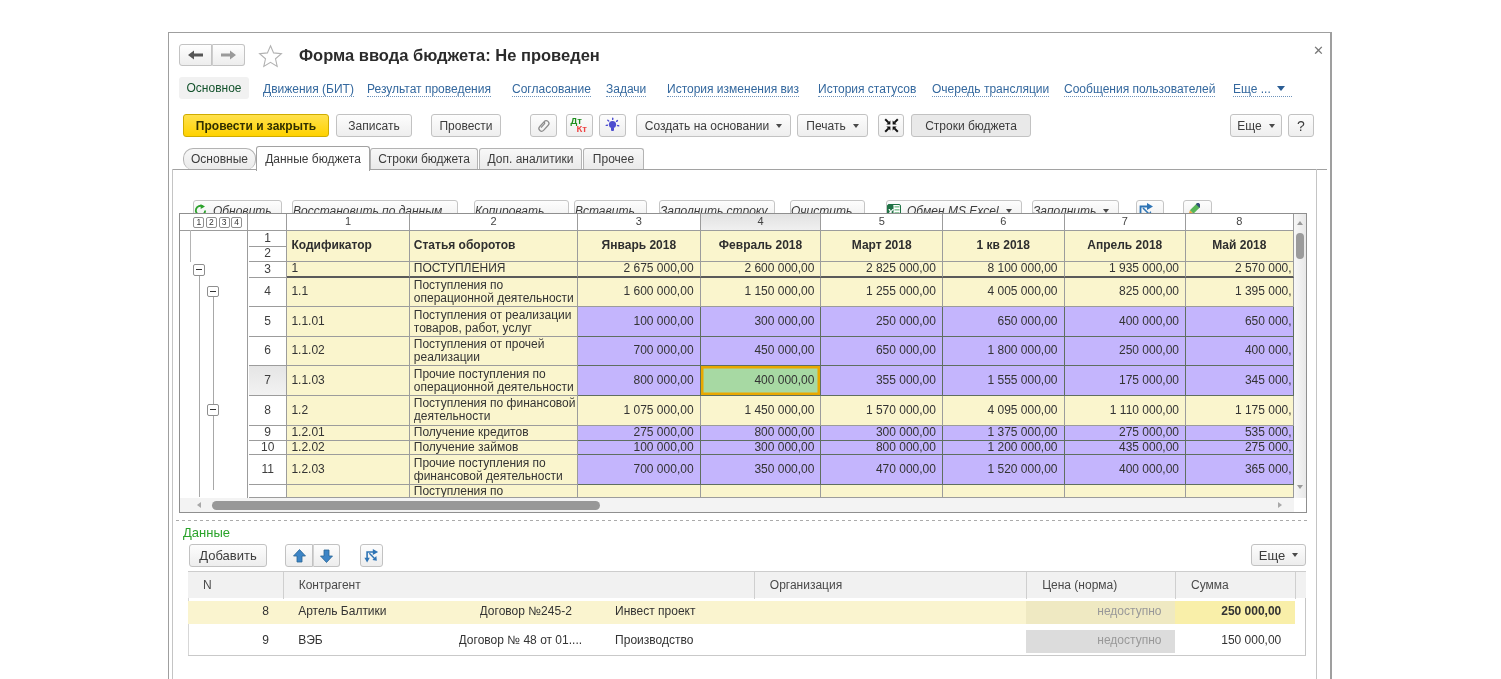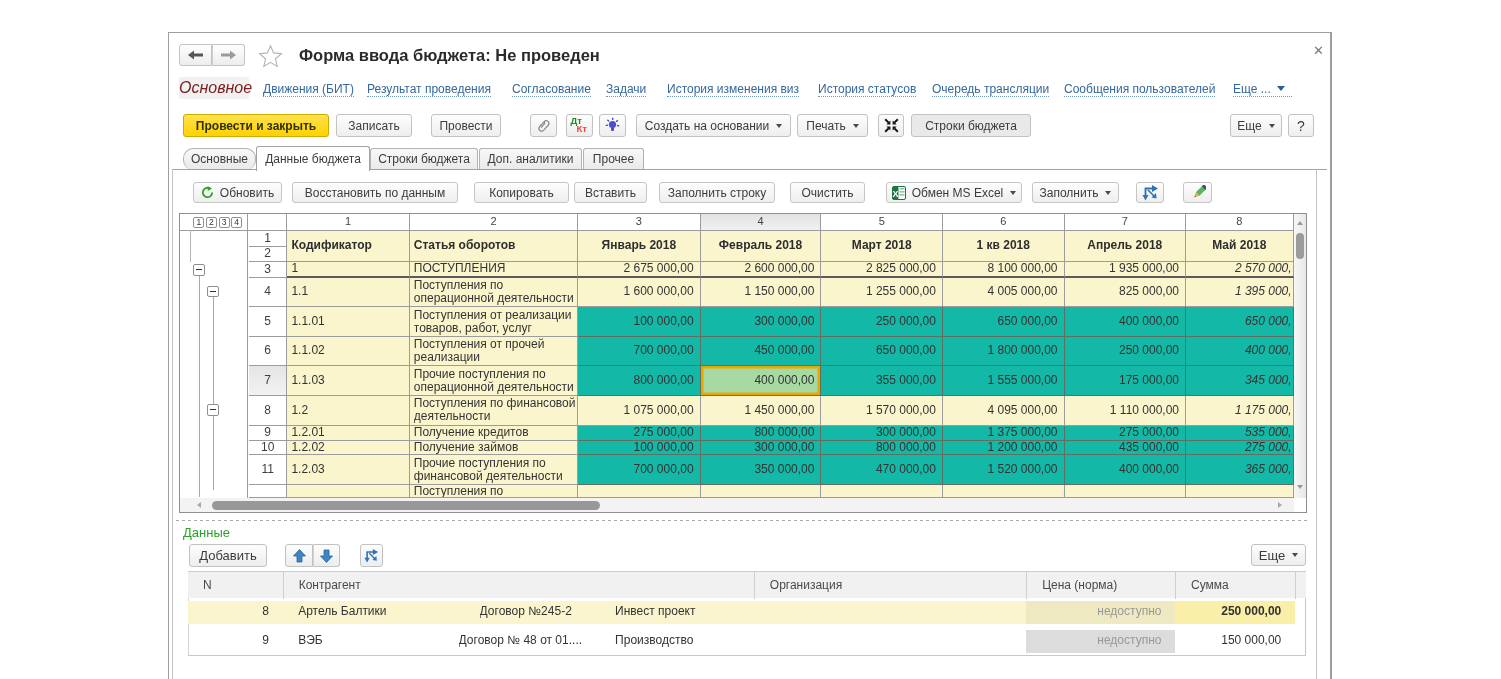--- a/index.html
+++ b/index.html
@@ -8,49 +8,49 @@
 .abs{position:absolute;box-sizing:border-box;}
 
 .navbtn{position:absolute;top:12px;height:22px;width:33px;background:linear-gradient(#fefefe,#ededed);border:1px solid #c3c3c3;box-sizing:border-box;display:flex;align-items:center;justify-content:center;}
 .navbtn.b1{left:11px;border-radius:3px 0 0 3px;}
 .navbtn.b2{left:44px;border-radius:0 3px 3px 0;border-left:1px solid #cdcdcd;}
 
 #title{position:absolute;left:131px;top:14px;font-size:16.5px;font-weight:bold;color:#2b2b2b;white-space:nowrap;}
 #closex{position:absolute;left:1145px;top:11px;font-size:13px;color:#777;}
 
 .link{position:absolute;top:50px;font-size:12px;color:#34689e;text-decoration:none;border-bottom:1px dotted #6e93bb;white-space:nowrap;height:14px;line-height:14px;}
-#chip{position:absolute;left:11px;top:45px;width:70px;height:22px;background:#f1f1f1;border-radius:3px;font-size:16px;color:#7f1d1d;text-align:center;line-height:22px;font-style:italic;}
+#chip{position:absolute;left:11px;top:45px;width:70px;height:22px;background:#f1f1f1;border-radius:3px;font-size:12px;color:#14532d;text-align:center;line-height:22px;}
 
 .btn{position:absolute;top:82px;height:23px;background:linear-gradient(#fdfdfd,#eeeeee);border:1px solid #c2c2c2;border-radius:3px;box-sizing:border-box;font-size:12px;color:#3c3c3c;display:flex;align-items:center;justify-content:center;white-space:nowrap;}
-.btn2{position:absolute;top:150px;height:21px;background:linear-gradient(#fdfdfd,#eeeeee);border:1px solid #c5c5c5;border-radius:3px;box-sizing:border-box;font-size:12px;color:#3c3c3c;display:flex;align-items:center;justify-content:center;white-space:nowrap;}
+.btn2{position:absolute;top:168px;height:21px;background:linear-gradient(#fdfdfd,#eeeeee);border:1px solid #c5c5c5;border-radius:3px;box-sizing:border-box;font-size:12px;color:#3c3c3c;display:flex;align-items:center;justify-content:flex-start;white-space:nowrap;font-style:italic;}
 .caret{display:inline-block;width:0;height:0;border-left:3.5px solid transparent;border-right:3.5px solid transparent;border-top:4px solid #4a4a4a;margin-left:7px;}
 
 .tab{position:absolute;top:116px;height:22px;background:linear-gradient(#f8f8f8,#e9e9e9);border:1px solid #b3b3b3;border-bottom:none;border-radius:3px 3px 0 0;box-sizing:border-box;font-size:12px;color:#3c3c3c;text-align:center;line-height:21px;}
 .tab.active{top:114px;height:25px;background:#fff;border-color:#a2a2a2;z-index:5;line-height:24px;}
 #tabline{position:absolute;left:4px;top:137px;width:1155px;height:1px;background:#a2a2a2;}
 .pborder{position:absolute;top:137px;bottom:0;width:1px;background:#c4c4c4;}
 
 #grid{position:absolute;left:11px;top:181px;width:1128px;height:300px;border:1px solid #8f8f8f;background:#fff;box-sizing:border-box;}
 table.sheet{border-collapse:separate;border-spacing:0;table-layout:fixed;width:1044.6px;position:absolute;left:69px;top:0;}
 table.sheet td{box-sizing:border-box;border-right:1px solid #9c9c9c;border-bottom:1px solid #9c9c9c;padding:0 4px;font-size:12px;color:#333;overflow:hidden;vertical-align:middle;line-height:13.5px;}
 table.sheet td.num{text-align:center;color:#3e3e3e;padding:0;}
 table.sheet td.val{text-align:right;padding:0 6px 0 2px;white-space:nowrap;}
 table.sheet td.y{background:#faf5cd;}
-table.sheet td.g{background:#14b8a6;border-right-color:#5f6f60;border-bottom-color:#5f6f60;}
+table.sheet td.g{background:#c4b5fd;border-right-color:#5f6f60;border-bottom-color:#5f6f60;}
 table.sheet td.hd{background:#faf5cd;font-weight:bold;color:#2e2e2e;}
 table.sheet td.c{text-align:center;padding:0;}
 table.sheet td.t{vertical-align:top;}
 table.sheet td.dk{border-bottom:2px solid #5a5a5a;}
 table.sheet td.sel{background:#a7d9a3;box-shadow:inset 0 0 0 2.5px #e9a800;}
 table.sheet tr.cn td.selh{background:linear-gradient(#e2e2e2,#f0f0f0);}
 table.sheet td.seln{background:linear-gradient(#e5e5e5,#f2f2f2);}
 table.sheet tr.cn td{text-align:center;color:#444;font-size:11px;background:#fff;}
 table.sheet td.s2{padding:0 1px 0 4px;}
 .st{height:28px;overflow:hidden;display:flex;align-items:center;line-height:13px;width:162px;}
-table.sheet td.clip{padding:0 1px 0 0;text-align:right;font-style:italic;}
+table.sheet td.clip{padding:0 1px 0 0;text-align:right;}
 .gb{width:11px;height:11px;border:1px solid #909090;border-radius:2px;font-size:8.5px;line-height:9.5px;text-align:center;color:#333;background:#fff;box-sizing:border-box;display:inline-block;}
 .tline{position:absolute;width:1px;background:#a8a8a8;}
 .tbox{position:absolute;width:11.5px;height:11.5px;background:#fff;border:1px solid #8f8f8f;border-radius:2px;box-sizing:border-box;}
 .tbox::after{content:"";position:absolute;left:1.5px;top:4px;width:6.5px;height:1.2px;background:#333;}
 
 .btn3{position:absolute;background:linear-gradient(#fdfdfd,#ededed);border:1px solid #c2c2c2;border-radius:3px;box-sizing:border-box;font-size:13px;color:#3c3c3c;display:flex;align-items:center;justify-content:center;white-space:nowrap;}
 #t2hdr{position:absolute;left:20px;top:539px;width:1118px;height:27px;background:#f1f1f1;border-top:1px solid #cdcdcd;box-sizing:border-box;}
 .h2c{position:absolute;top:0;height:27px;line-height:27px;font-size:12px;color:#4a4a4a;padding-left:15px;box-sizing:border-box;border-left:1px solid #cfcfcf;overflow:hidden;white-space:nowrap;}
 .r2c{position:absolute;font-size:12px;color:#333;white-space:nowrap;overflow:hidden;box-sizing:border-box;}
 </style></head>

